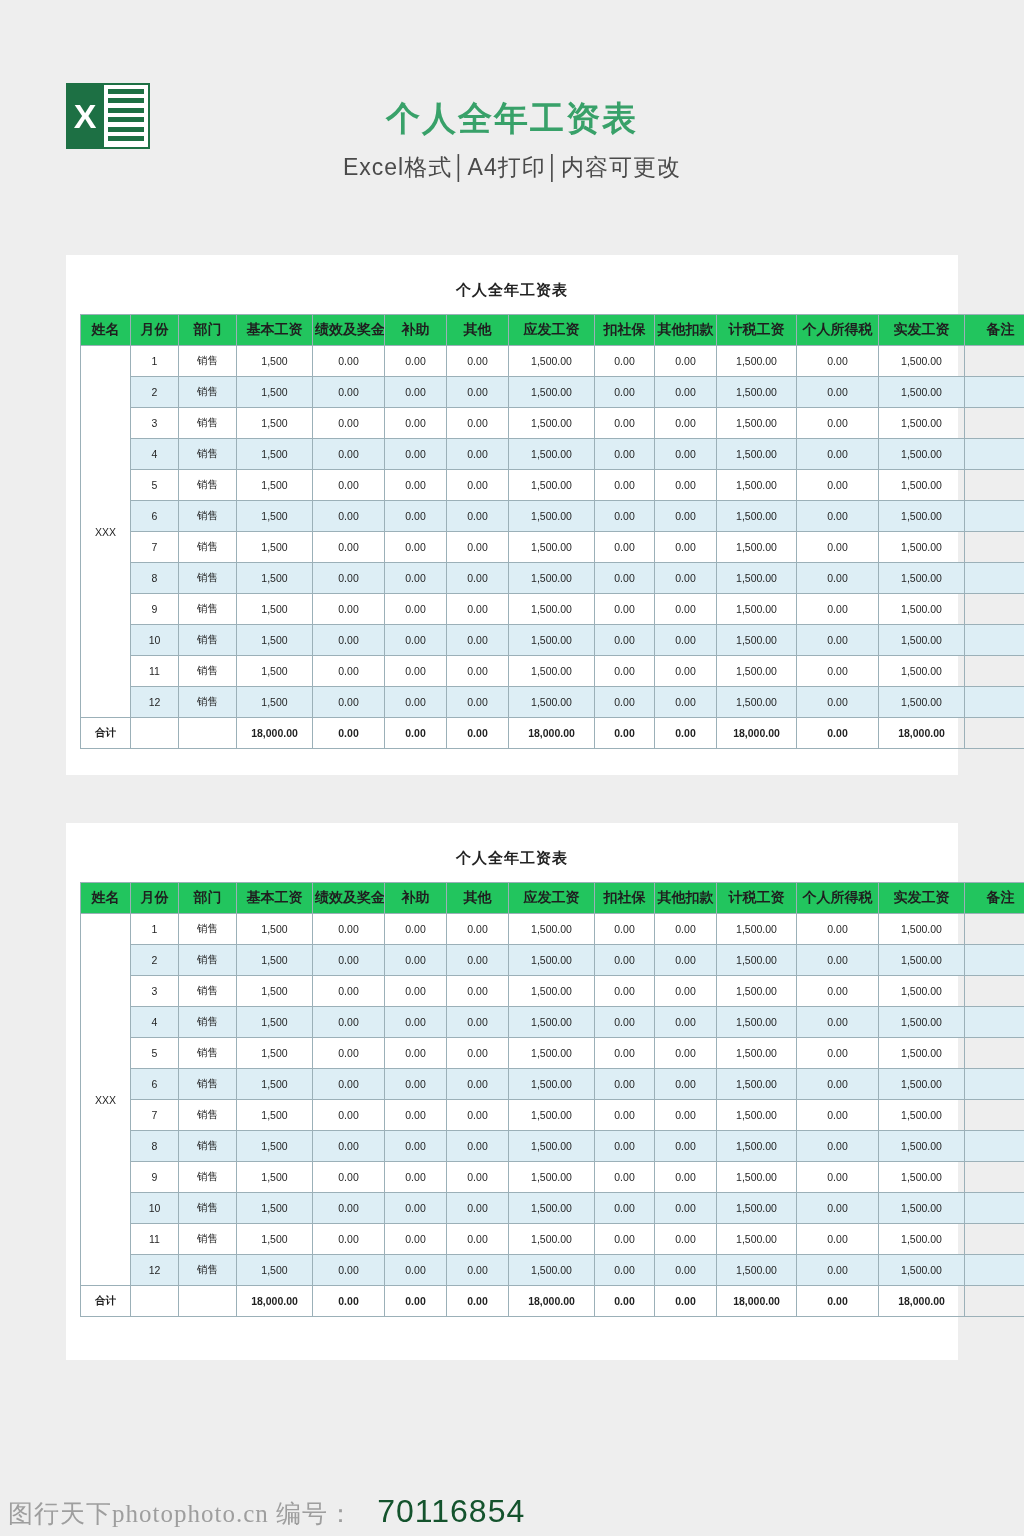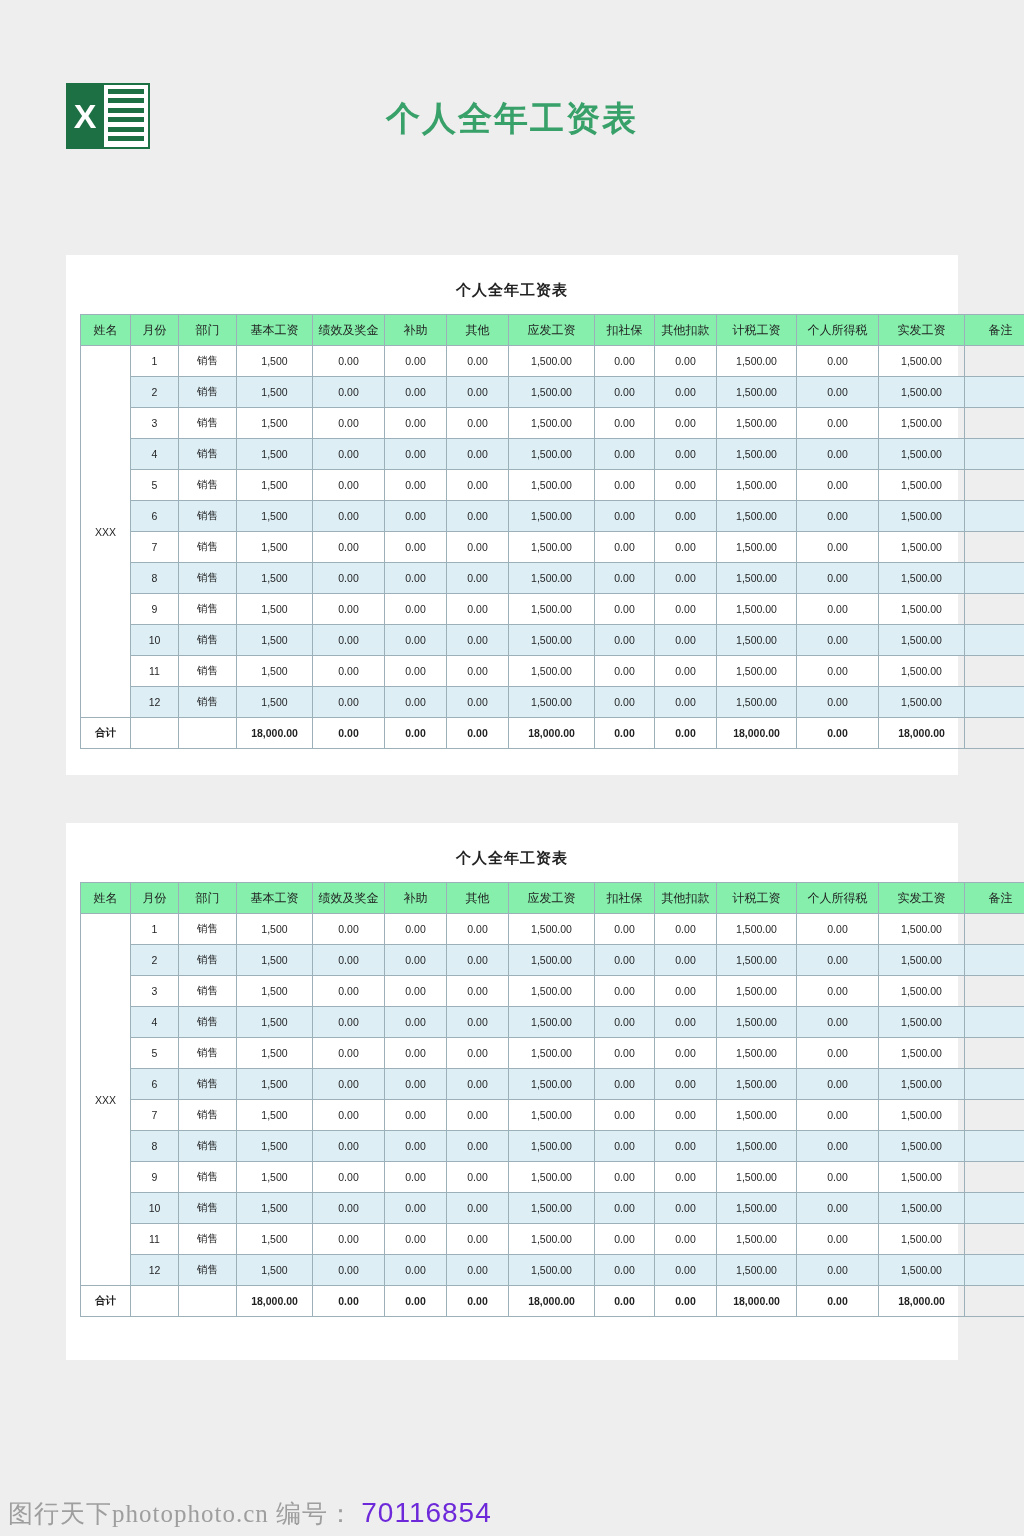--- a/index.html
+++ b/index.html
@@ -102,23 +102,23 @@
     border: 1px solid #9bb0b8;
     height: 31px;
     font-size: 10.5px;
     color: #1f1f1f;
     text-align: center;
     padding: 0 2px;
     overflow: hidden;
     white-space: nowrap;
   }
   table.salary th {
-    font-weight: normal;
-    background: #86efac;
-    font-size: 12px;
+    font-weight: bold;
+    background: #22c55e;
+    font-size: 14px;
   }
   td.num { text-align: right; padding-right: 12px; }
   td.mid { text-align: center; }
   tr.alt td { background: #ddeef5; }
   tr.total td { font-weight: bold; margin-left: 41px; }
   td.name-cell { font-size: 11px; }
 
   
   col.c-name { width: 50px; }
   col.c-month { width: 48px; }
@@ -141,43 +141,45 @@
     left: 0; bottom: 6px;
     width: 1024px;
     padding-left: 8px;
     font-size: 25px;
     color: #9e9e9e;
     font-family: "Liberation Serif", serif;
     letter-spacing: 1px;
     white-space: nowrap;
   }
   .footer .code {
-    color: #6d28d9;
+    color: #14532d;
     font-family: "Liberation Sans", sans-serif;
-    font-size: 28px;
+    font-size: 32px;
+    margin-left: 16px;
   }
 </style>
 </head>
 <body>
 
 <div class="page">
 
   <div class="header">
     <div class="xls-logo">
       <div class="xbox">X</div>
       <div class="grid">
         <span></span>
           <span></span>
           <span></span>
           <span></span>
           <span></span>
           <span></span>
       </div>
     </div>
     <div class="title-main">个人全年工资表</div>
+    <div class="title-sub">Excel格式│A4打印│内容可更改</div>
   </div>
 
   <div class="sheet" id="sheet-1">
     <div class="sheet-title">个人全年工资表</div>
     <table class="salary">
       <colgroup>
         <col class="c-name">
           <col class="c-month">
           <col class="c-dept">
           <col class="c-base">

